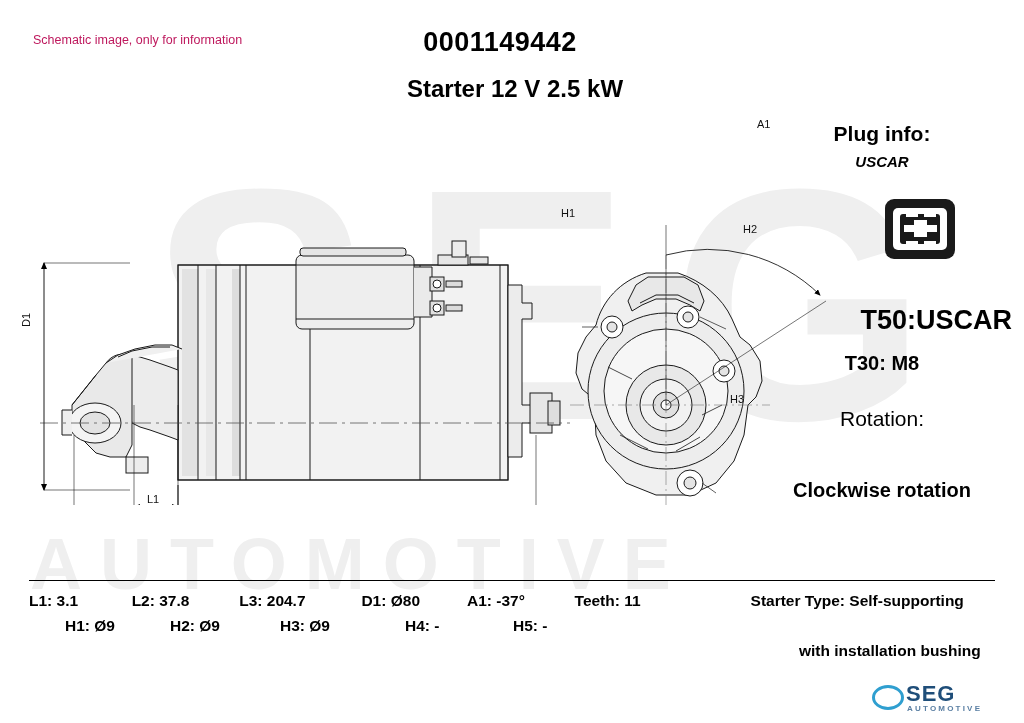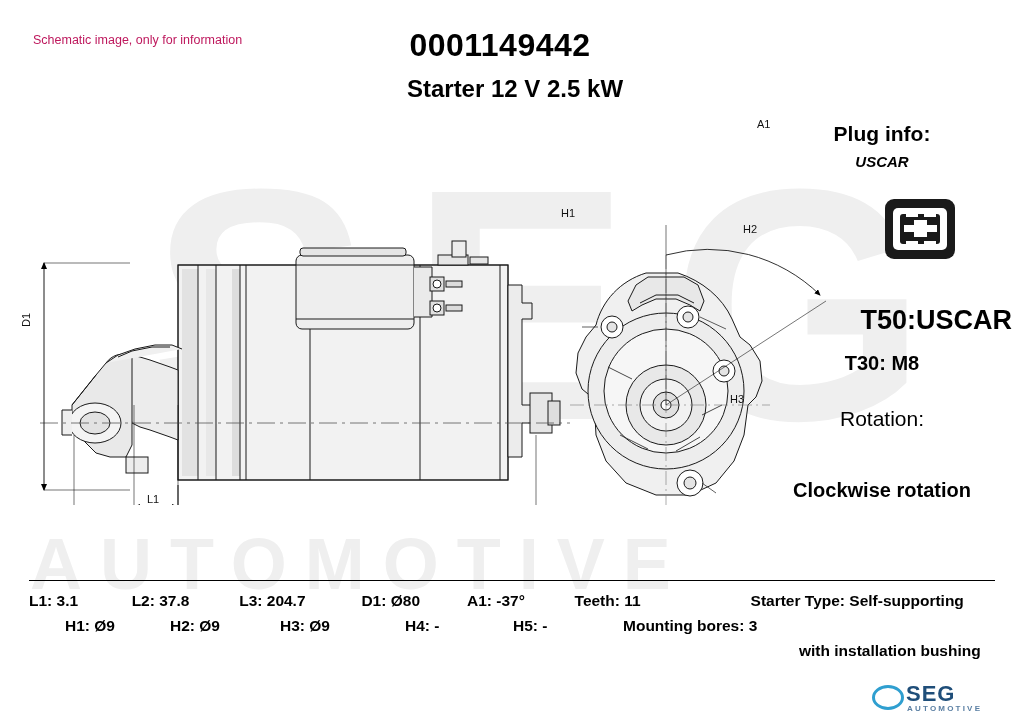--- a/index.html
+++ b/index.html
@@ -47,21 +47,21 @@
     top: 33px;
     font-size: 12.5px;
     color: #be185d;
   }
   #part-number {
     position: absolute;
     left: 0;
     top: 27px;
     width: 1000px;
     text-align: center;
-    font-size: 32px;
+    font-size: 27px;
     font-weight: bold;
     letter-spacing: 0.5px;
   }
   #product-title {
     position: absolute;
     left: 0;
     top: 75px;
     width: 1030px;
     text-align: center;
     font-size: 24px;
@@ -345,21 +345,20 @@
     <div class="c5">A1: -37°</div>
     <div class="c6">Teeth: 11</div>
     <div class="c7">Starter Type:  Self-supporting</div>
   </div>
   <div class="spec-row">
     <div class="c1">H1: Ø9</div>
     <div class="c2">H2: Ø9</div>
     <div class="c3">H3: Ø9</div>
     <div class="c4">H4: -</div>
     <div class="c5">H5: -</div>
-    <div class="c6">Mounting bores: 3</div>
   </div>
 </div>
 <div class="spec-note">with installation bushing</div>
 
 <div id="brand-logo">
   <div class="ring"></div>
   <div id="brand-name">SEG</div>
   <div id="brand-sub">AUTOMOTIVE</div>
 </div>
 

